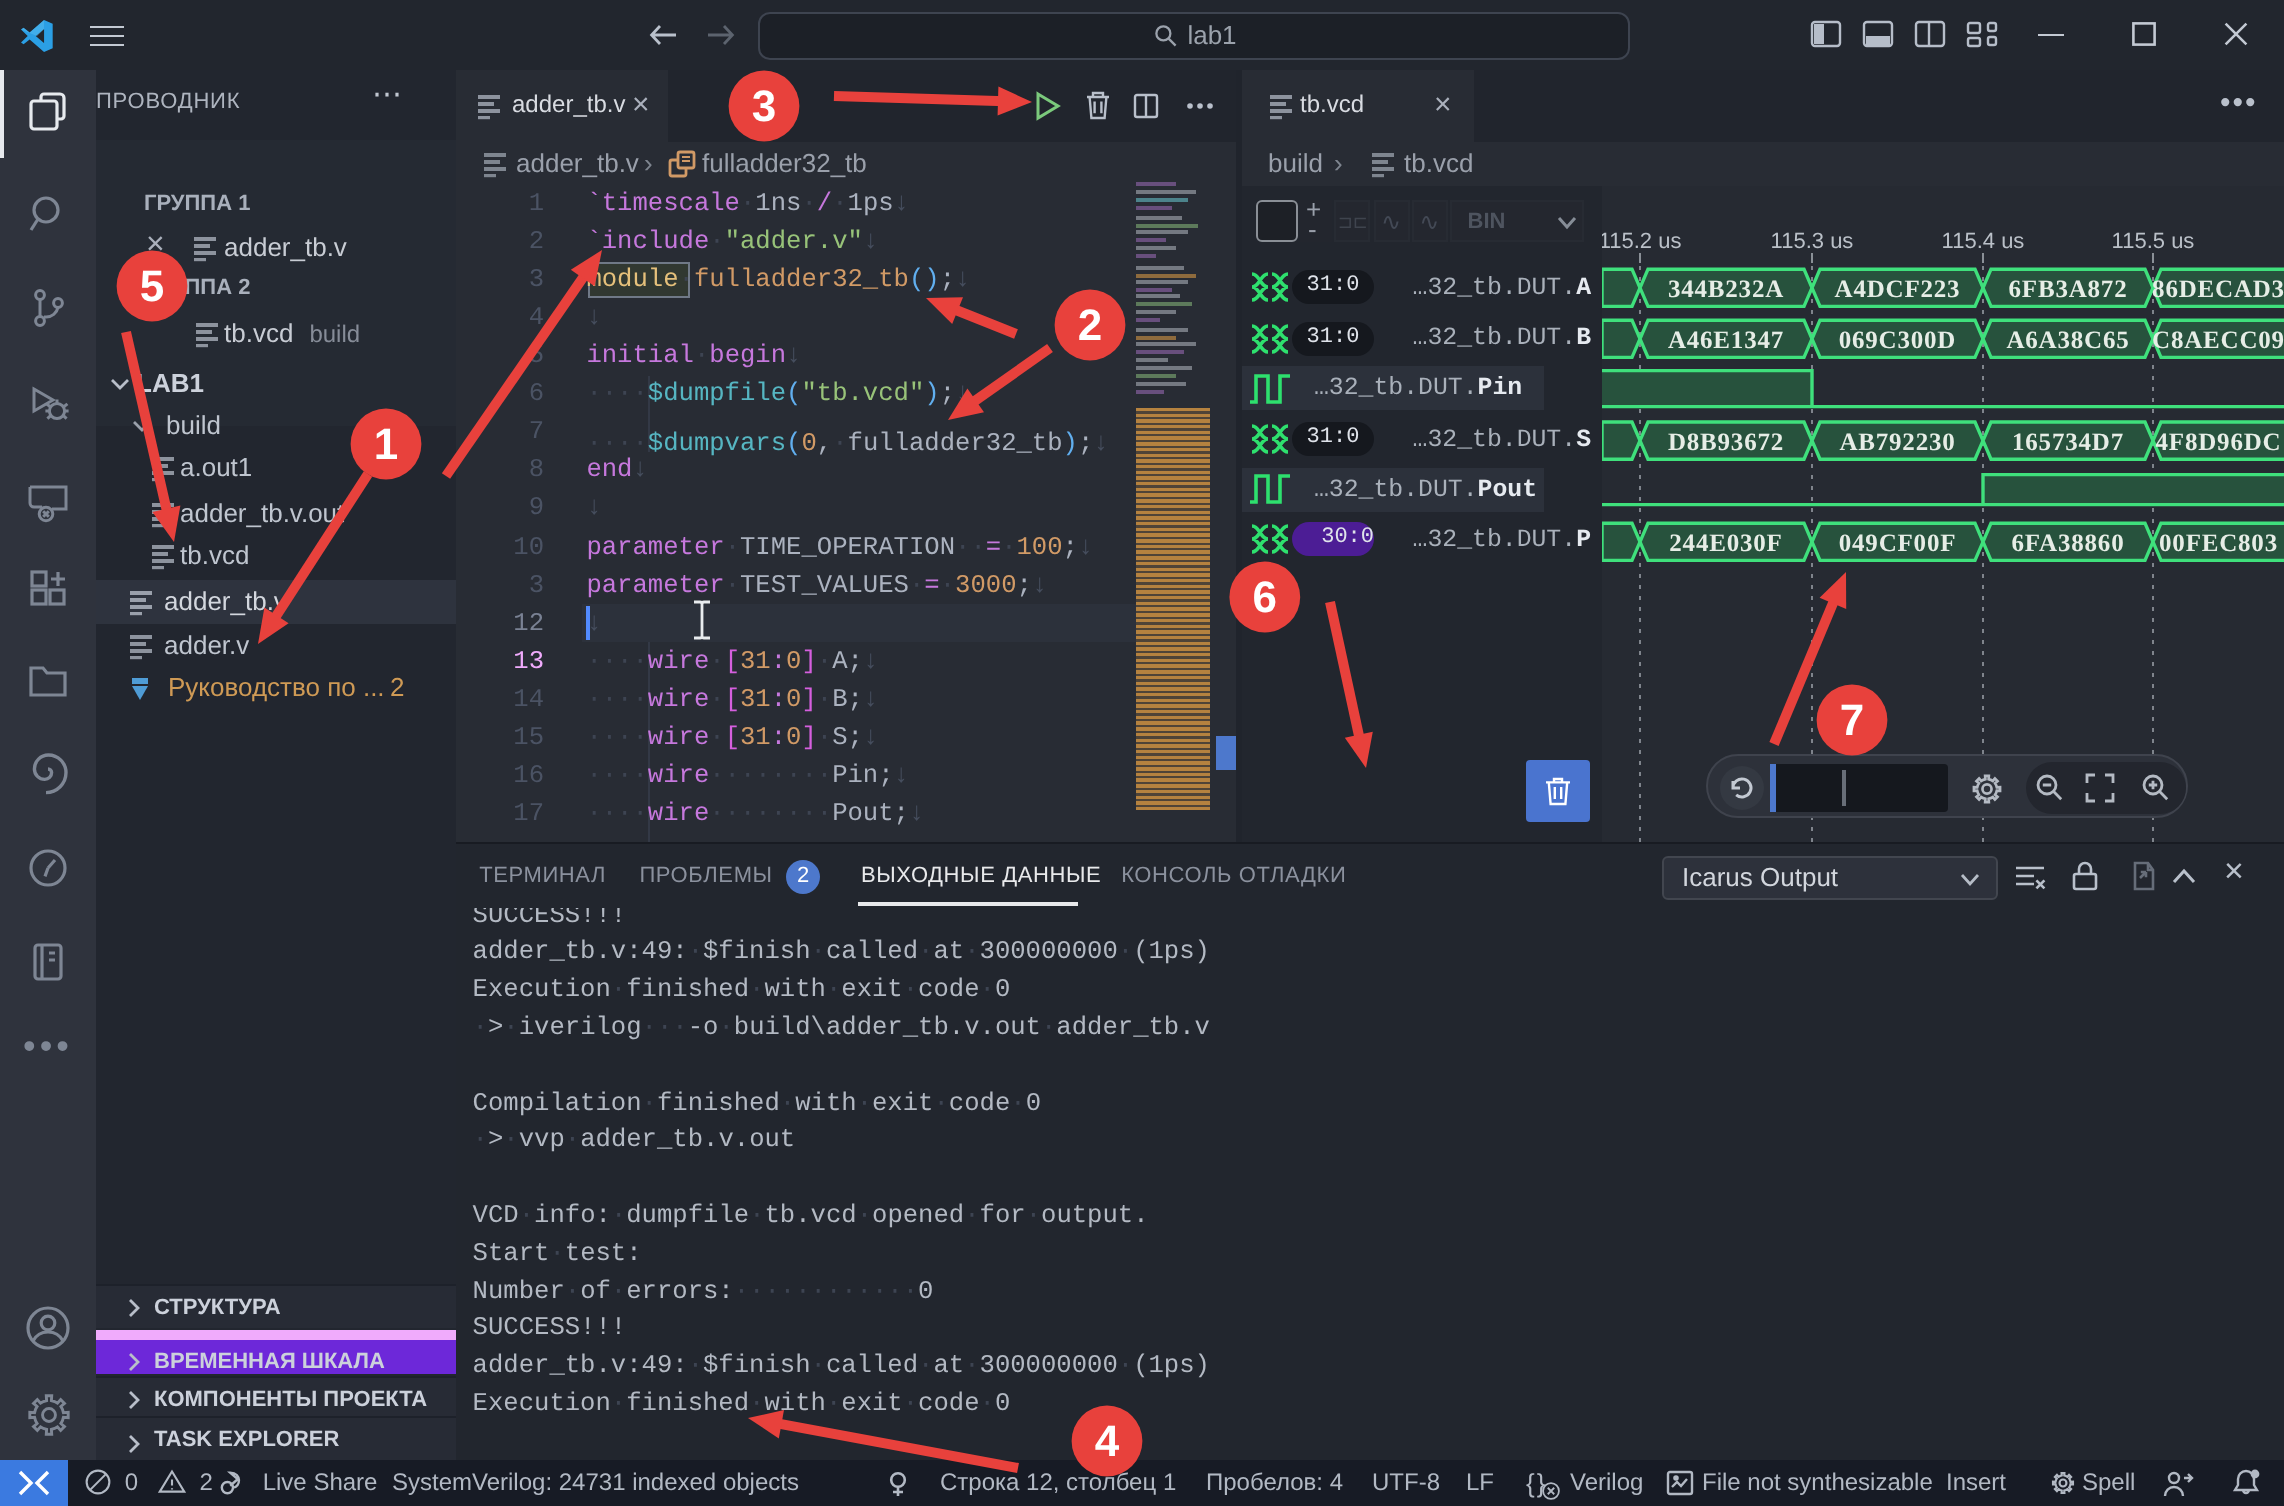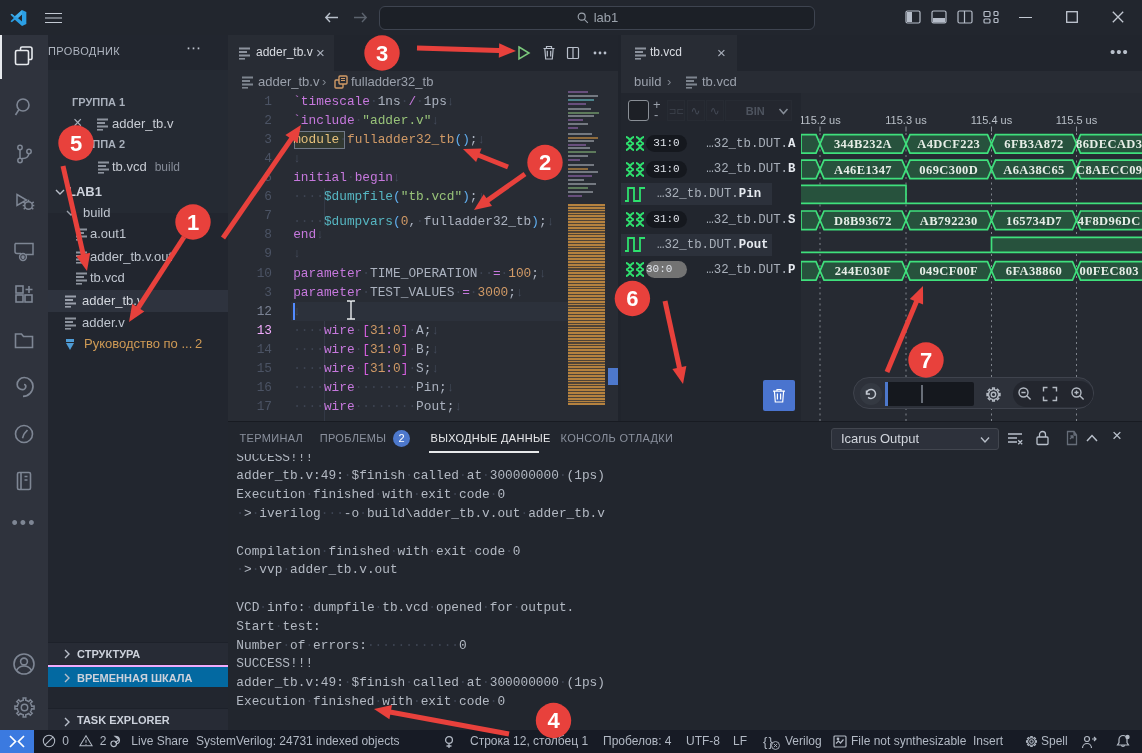--- a/index.html
+++ b/index.html
@@ -265,25 +265,31 @@
         <path d="M2 4.5 H10" stroke="#22262f" stroke-width="1"></path>
       </svg>
     <span style="margin-left:36px">Руководство по ...</span><span style="position:absolute;left:147px;top:0">2</span>
   </div>
   <div class="srow shead" style="top:607.4px;background:#272b35;border-top:1px solid #1d212a">
     <svg class="chev" style="left:11px" viewBox="0 0 16 16">
         <path d="M6 4 L10 8 L6 12" stroke="#b8bec9" stroke-width="1.4" fill="none"></path>
       </svg>
     <span style="margin-left:29px">СТРУКТУРА</span>
   </div>
-  <div class="srow shead" style="top:630px;background:#0369a1;border-top:2px solid #f0abfc">
+  <div class="srow shead" style="top:630px;background:#6d28d9;border-top:5px solid #f0abfc">
     <svg class="chev" style="left:11px" viewBox="0 0 16 16">
         <path d="M6 4 L10 8 L6 12" stroke="#b8bec9" stroke-width="1.4" fill="none"></path>
       </svg>
     <span style="margin-left:29px">ВРЕМЕННАЯ ШКАЛА</span>
+  </div>
+  <div class="srow shead" style="top:652.6px;background:#272b35;border-top:1px solid #1d212a">
+    <svg class="chev" style="left:11px" viewBox="0 0 16 16">
+        <path d="M6 4 L10 8 L6 12" stroke="#b8bec9" stroke-width="1.4" fill="none"></path>
+      </svg>
+    <span style="margin-left:29px">КОМПОНЕНТЫ ПРОЕКТА</span>
   </div>
   <div class="srow shead" style="top:673.2px;background:#272b35;border-top:1px solid #1d212a;height:30px">
     <svg class="chev" style="left:11px;top:5px" viewBox="0 0 16 16">
         <path d="M6 4 L10 8 L6 12" stroke="#b8bec9" stroke-width="1.4" fill="none"></path>
       </svg>
     <span style="margin-left:29px">TASK EXPLORER</span>
   </div>
 </div>
 <div class="abs" id="eg1">
   <div class="tabstrip"></div>
@@ -448,21 +454,21 @@
 
   <div class="abs" id="names" style="left:0;top:58px;width:180px;height:328px;background:#22262e">
     <div class="abs" style="left:6.5px;top:7px;width:21px;height:21px;background:#1d2026;border:1.5px solid #8a8f96;border-radius:3px"></div>
     <div class="abs" style="left:29px;top:7px;width:16px;height:21px;background:#23262e;color:#9aa0ab">
         <span style="position:absolute;left:3px;top:-3px;font-size:13px">+</span>
         <span style="position:absolute;left:4px;top:7px;font-size:13px">-</span>
       </div>
     <div class="abs" style="left:46.4px;top:7px;width:18px;height:21px;background:#24272f;border:1px solid #272b33;color:#3f444e;font-size:9px;text-align:center;line-height:21px">⊐⊏</div>
     <div class="abs" style="left:65.5px;top:7px;width:18px;height:21px;background:#24272f;border:1px solid #272b33;color:#434955;font-size:12px;text-align:center;line-height:20px">∿</div>
     <div class="abs" style="left:84.7px;top:7px;width:18px;height:21px;background:#24272f;border:1px solid #272b33;color:#434955;font-size:12px;text-align:center;line-height:20px">∿</div>
-    <div class="abs" style="left:103.8px;top:7px;width:67px;height:21px;background:#24272f;border:1px solid #272b33;color:#4e545f;font-size:11px;font-weight:bold;line-height:20px"><span style="margin-left:20px">BIN</span>
+    <div class="abs" style="left:103.8px;top:7px;width:67px;height:21px;background:#24272f;border:1px solid #272b33;color:#4e545f;font-size:11px;font-weight:bold;line-height:20px"><span style="margin-left:8px">BIN</span>
       <svg class="abs" style="left:52px;top:6px" width="11" height="9" viewBox="0 0 11 9">
           <path d="M1.5 2 L5.5 6.5 L9.5 2" stroke="#868d97" stroke-width="1.5" fill="none"></path>
         </svg>
     </div>
     <svg class="abs" style="left:3px;top:42.4px" width="22" height="17" viewBox="0 0 22 17">
         <path d="M2 2 C6 2 6 8.5 10 8.5 C6 8.5 6 15 2 15 M10 2 C6 2 6 8.5 2 8.5 C6 8.5 6 15 10 15 M12 2 C16 2 16 8.5 20 8.5 C16 8.5 16 15 12 15 M20 2 C16 2 16 8.5 12 8.5 C16 8.5 16 15 20 15" stroke="#2ee06e" stroke-width="1.8" fill="none"></path>
       </svg>
     <div class="abs mono" style="left:25px;top:42.4px;width:41px;height:17px;background:#15181e;border-radius:8.5px;color:#dfe3ea;font-size:11px;text-align:center;line-height:17px">31:0</div>
     <div class="abs mono" style="right:5.5px;top:41.9px;height:18px;line-height:18px;font-size:12.4px;color:#a9b0ba;white-space:pre">…32_tb.DUT.<b style="color:#e6eaf0">A</b></div>
     <svg class="abs" style="left:3px;top:67.8px" width="22" height="17" viewBox="0 0 22 17">
@@ -481,21 +487,21 @@
     <div class="abs mono" style="left:25px;top:118.1px;width:41px;height:17px;background:#15181e;border-radius:8.5px;color:#dfe3ea;font-size:11px;text-align:center;line-height:17px">31:0</div>
     <div class="abs mono" style="right:5.5px;top:117.6px;height:18px;line-height:18px;font-size:12.4px;color:#a9b0ba;white-space:pre">…32_tb.DUT.<b style="color:#e6eaf0">S</b></div>
     <div class="abs" style="left:0;top:140.8px;width:151px;height:22px;background:#2c313b"></div>
     <svg class="abs" style="left:3px;top:143.3px" width="22" height="17" viewBox="0 0 22 17">
         <path d="M1 15 H4 V2 H10 V15 H16 V2 H21" stroke="#2ee06e" stroke-width="1.8" fill="none"></path>
       </svg>
     <div class="abs mono" style="left:36px;top:142.8px;height:18px;line-height:18px;font-size:12.4px;color:#a9b0ba;white-space:pre">…32_tb.DUT.<b style="color:#e6eaf0">Pout</b></div>
     <svg class="abs" style="left:3px;top:168.1px" width="22" height="17" viewBox="0 0 22 17">
         <path d="M2 2 C6 2 6 8.5 10 8.5 C6 8.5 6 15 2 15 M10 2 C6 2 6 8.5 2 8.5 C6 8.5 6 15 10 15 M12 2 C16 2 16 8.5 20 8.5 C16 8.5 16 15 12 15 M20 2 C16 2 16 8.5 12 8.5 C16 8.5 16 15 20 15" stroke="#2ee06e" stroke-width="1.8" fill="none"></path>
       </svg>
-    <div class="abs mono" style="left:25px;top:168.1px;width:41px;height:17px;background:#737373;border-radius:8.5px;color:#dfe3ea;font-size:11px;text-align:left;line-height:17px">30:0</div>
+    <div class="abs mono" style="left:25px;top:168.1px;width:41px;height:17px;background:#4c1d95;border-radius:8.5px;color:#dfe3ea;font-size:11px;text-align:right;line-height:17px">30:0</div>
     <div class="abs mono" style="right:5.5px;top:167.6px;height:18px;line-height:18px;font-size:12.4px;color:#a9b0ba;white-space:pre">…32_tb.DUT.<b style="color:#e6eaf0">P</b></div>
   </div>
 
   <svg class="abs" id="wavesvg" style="left:180px;top:58px;background:#262a32" width="341" height="328" viewBox="0 0 341 328">
     <text x="19" y="31" font-family="Liberation Sans, sans-serif" font-size="11" fill="#bac0c8" text-anchor="middle">115.2 us</text>
     <line x1="19" y1="33.5" x2="19" y2="38.5" stroke="#8a9097" stroke-width="1"></line>
     <line x1="19" y1="40" x2="19" y2="328" stroke="#c9ced6" stroke-width="1" stroke-dasharray="2 3.5" opacity="0.55"></line>
     <text x="105" y="31" font-family="Liberation Sans, sans-serif" font-size="11" fill="#bac0c8" text-anchor="middle">115.3 us</text>
     <line x1="105" y1="33.5" x2="105" y2="38.5" stroke="#8a9097" stroke-width="1"></line>
     <line x1="105" y1="40" x2="105" y2="328" stroke="#c9ced6" stroke-width="1" stroke-dasharray="2 3.5" opacity="0.55"></line>

